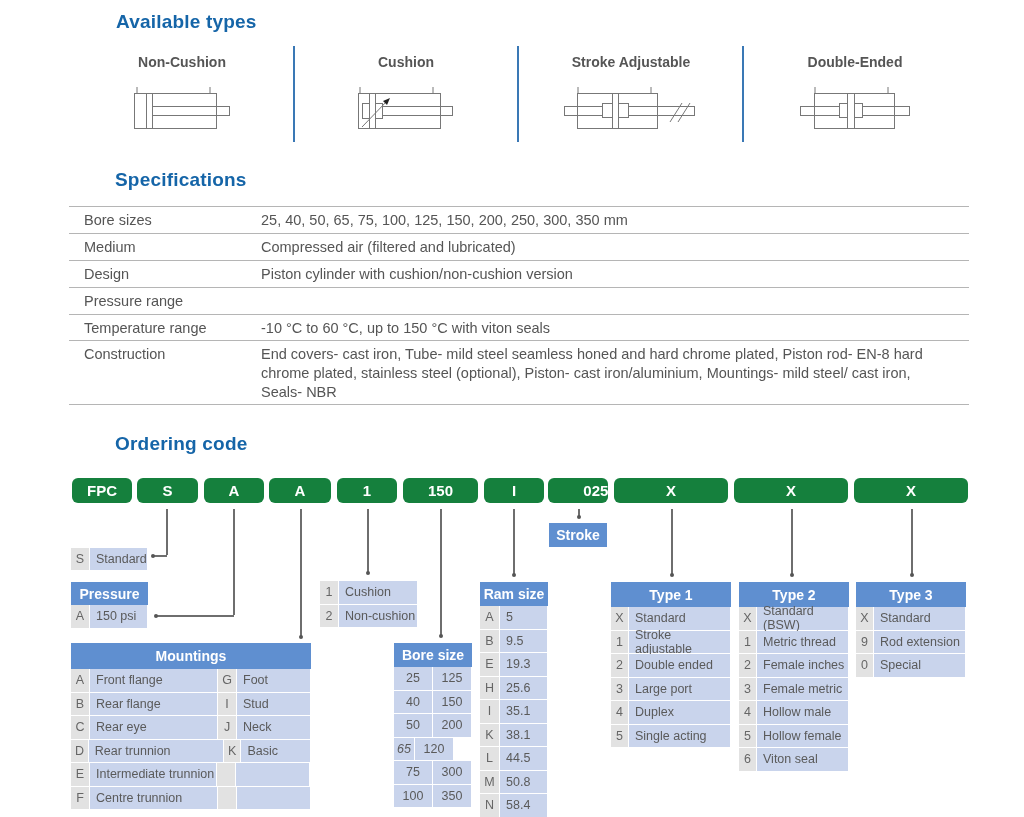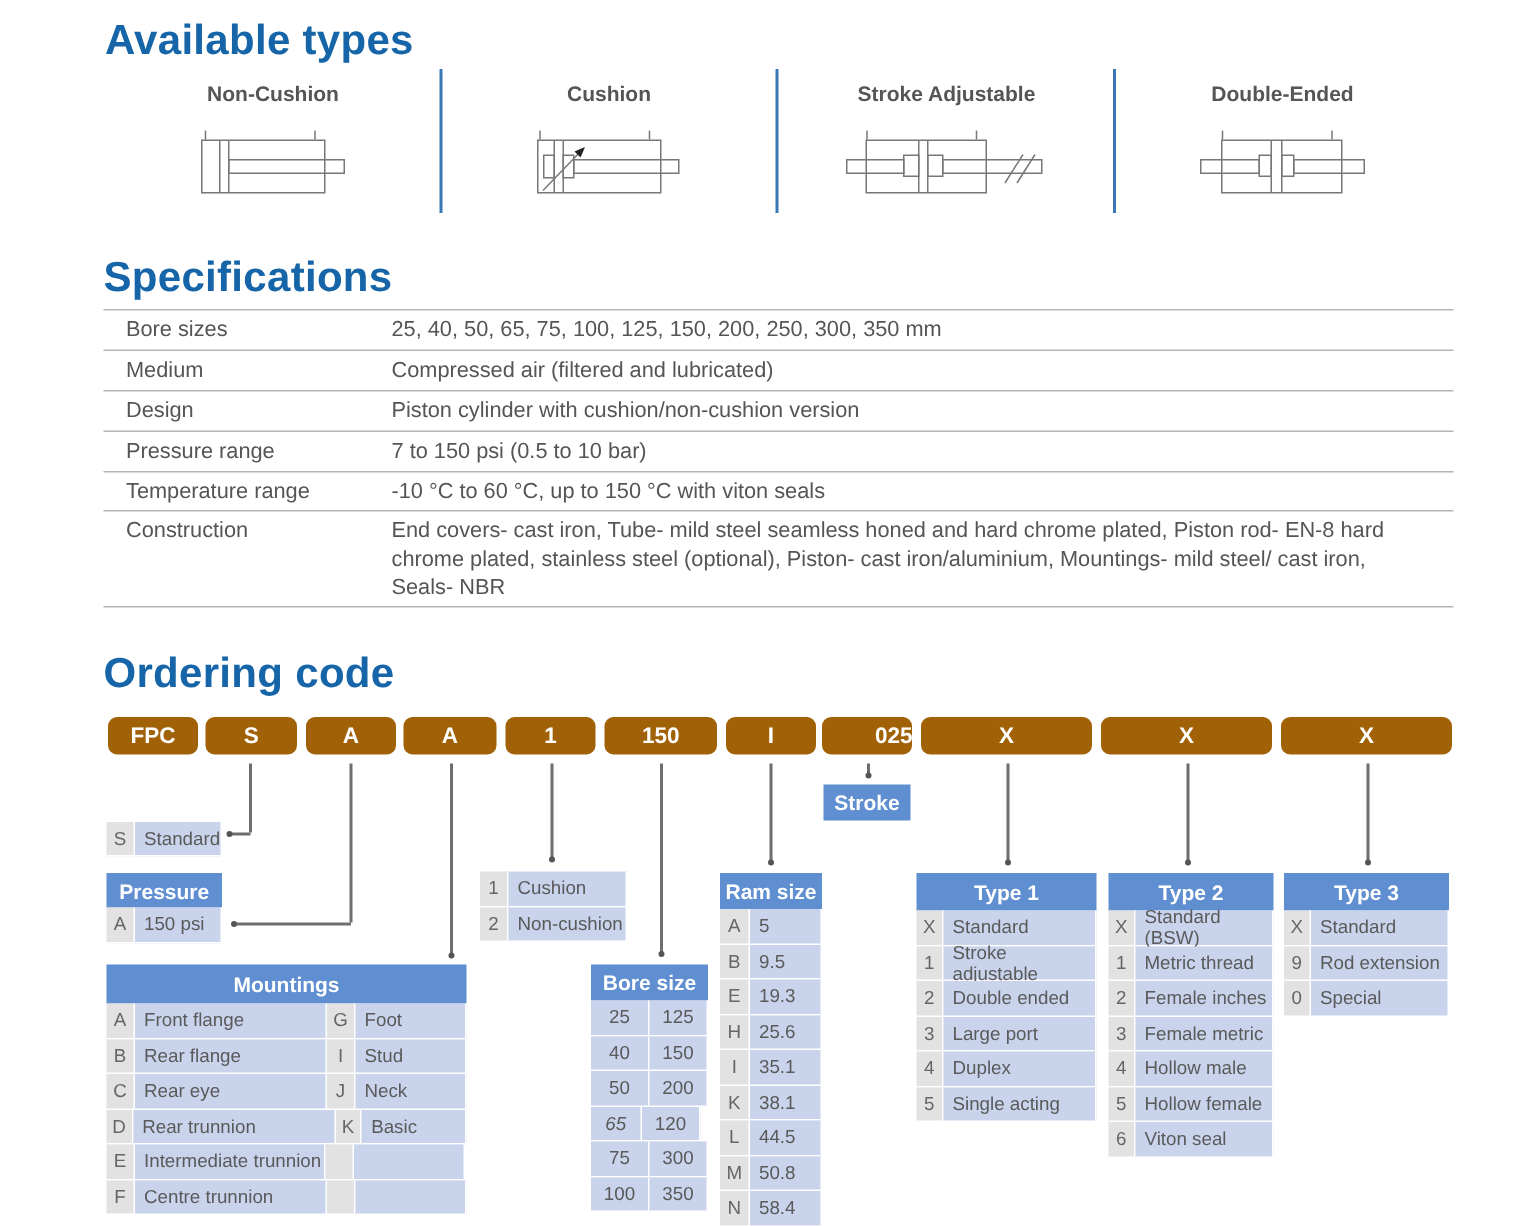--- a/index.html
+++ b/index.html
@@ -1,32 +1,32 @@
 <!DOCTYPE html>
 <html><head>
 <meta charset="utf-8">
 <style>
   * { box-sizing: border-box; margin: 0; padding: 0; }
   body { width: 1024px; height: 817px; background: #ffffff; position: relative; overflow: hidden; font-family: "Liberation Sans", "DejaVu Sans", sans-serif; color: #555; }
   .abs { position: absolute; }
-  .section-title { color: #1565a8; font-weight: bold; font-size: 28px; letter-spacing: 0.2px; }
+  .section-title { color: #1565a8; font-weight: bold; font-size: 19px; letter-spacing: 0.2px; margin-left: 46px; }
 
   
   .type-label { font-weight: bold; font-size: 14px; color: #555; text-align: center; width: 224px; }
   .type-divider { width: 2px; background: #3a78b5; }
 
   
   .spec-table { left: 69px; top: 206px; width: 900px; }
   .spec-row { display: flex; border-top: 1.5px solid #b5b5b5; font-size: 14.5px; color: #555; line-height: 18px; }
   .spec-row:last-child { border-bottom: 1.5px solid #b5b5b5; }
   .spec-key { width: 192px; padding-left: 15px; padding-top: 4px; padding-bottom: 3px; }
   .spec-val { flex: 1; padding-top: 4px; padding-bottom: 3px; padding-right: 20px; }
 
   
-  .pill { background: #a16207; color: #fff; border-radius: 6px; height: 25px; top: 478px; font-weight: bold; font-size: 15px; display: flex; align-items: center; justify-content: center; font-family: "Liberation Sans", sans-serif; }
+  .pill { background: #15803d; color: #fff; border-radius: 6px; height: 25px; top: 478px; font-weight: bold; font-size: 15px; display: flex; align-items: center; justify-content: center; font-family: "Liberation Sans", sans-serif; }
 
   .vline { width: 1.5px; background: #6e6e6e; }
   .hline { height: 1.5px; background: #6e6e6e; }
   .dot { width: 4px; height: 4px; border-radius: 2px; background: #555; }
 
   .hdr { background: #5f8fd0; color: #fff; font-weight: bold; font-size: 14px; display: flex; align-items: center; justify-content: center; height: 24px; }
   .tbl-row { display: flex; height: 23.5px; margin-top: 0; }
   .cell-k { background: #e2e2e2; color: #666; font-size: 12.5px; display: flex; align-items: center; justify-content: center; border-right: 1.5px solid #fff; border-bottom: 1.5px solid #fff; }
   .cell-v { background: #c9d4ec; color: #5a5a5a; font-size: 12.5px; display: flex; align-items: center; padding-left: 6px; border-bottom: 1.5px solid #fff; border-right: 1.5px solid #fff; }
   .cell-n { background: #c9d4ec; color: #5a5a5a; font-size: 12.5px; display: flex; align-items: center; justify-content: center; border-bottom: 1.5px solid #fff; border-right: 1.5px solid #fff; }
@@ -112,21 +112,20 @@
   <div class="spec-row" style="height:27px;">
     <div class="spec-key">Medium</div>
     <div class="spec-val">Compressed air (filtered and lubricated)</div>
   </div>
   <div class="spec-row" style="height:27px;">
     <div class="spec-key">Design</div>
     <div class="spec-val">Piston cylinder with cushion/non-cushion version</div>
   </div>
   <div class="spec-row" style="height:27px;">
     <div class="spec-key">Pressure range</div>
-    <div class="spec-val"> 7 to 150 psi (0.5 to 10 bar)</div>
   </div>
   <div class="spec-row" style="height:26px;">
     <div class="spec-key">Temperature range</div>
     <div class="spec-val"> -10 °C to 60 °C,  up to 150 °C with viton seals</div>
   </div>
   <div class="spec-row" style="height:65px;">
     <div class="spec-key">Construction</div>
     <div class="spec-val" style="line-height:19px;">End covers- cast iron, Tube- mild steel seamless honed and hard chrome plated, Piston rod- EN-8 hard chrome plated, stainless steel (optional), Piston- cast iron/aluminium, Mountings- mild steel/ cast iron, Seals- NBR</div>
   </div>
 </div>
@@ -249,21 +248,21 @@
   </div>
   <div class="tbl-row">
     <div class="cell-n" style="width:39px;">40</div>
     <div class="cell-n" style="width:39px;">150</div>
   </div>
   <div class="tbl-row">
     <div class="cell-n" style="width:39px;">50</div>
     <div class="cell-n" style="width:39px;">200</div>
   </div>
   <div class="tbl-row">
-    <div class="cell-n" style="width:34px;font-style:italic;">65</div>
+    <div class="cell-n" style="width:21px;font-style:italic;">65</div>
     <div class="cell-n" style="width:39px;">120</div>
   </div>
   <div class="tbl-row">
     <div class="cell-n" style="width:39px;">75</div>
     <div class="cell-n" style="width:39px;">300</div>
   </div>
   <div class="tbl-row">
     <div class="cell-n" style="width:39px;">100</div>
     <div class="cell-n" style="width:39px;">350</div>
   </div>

